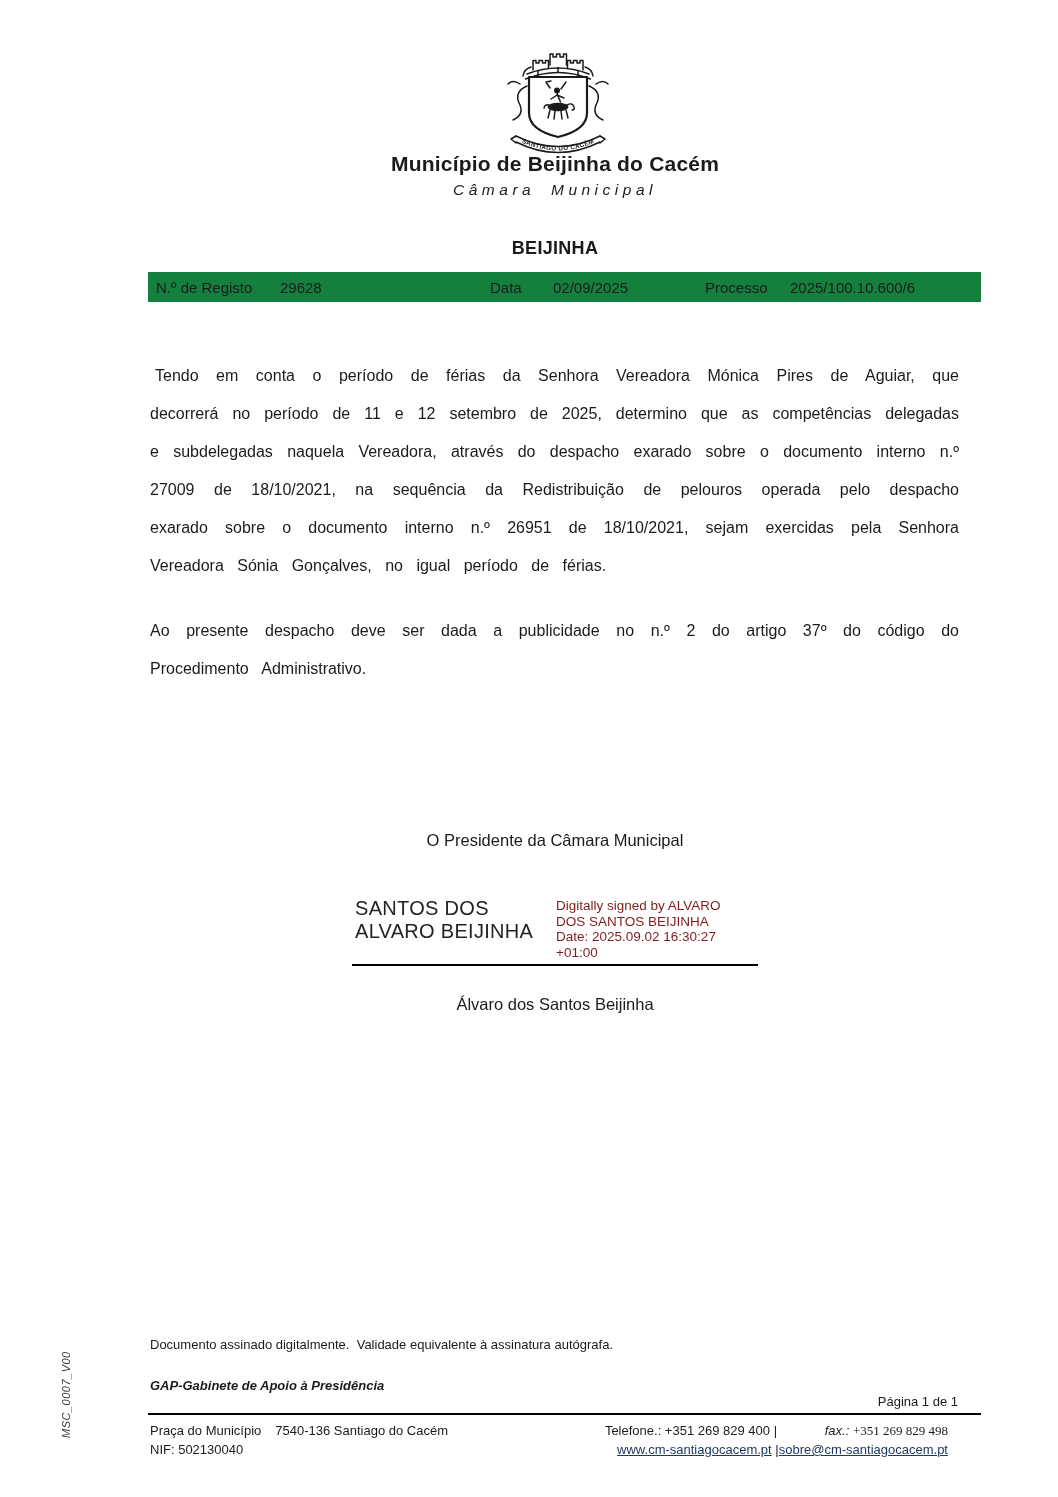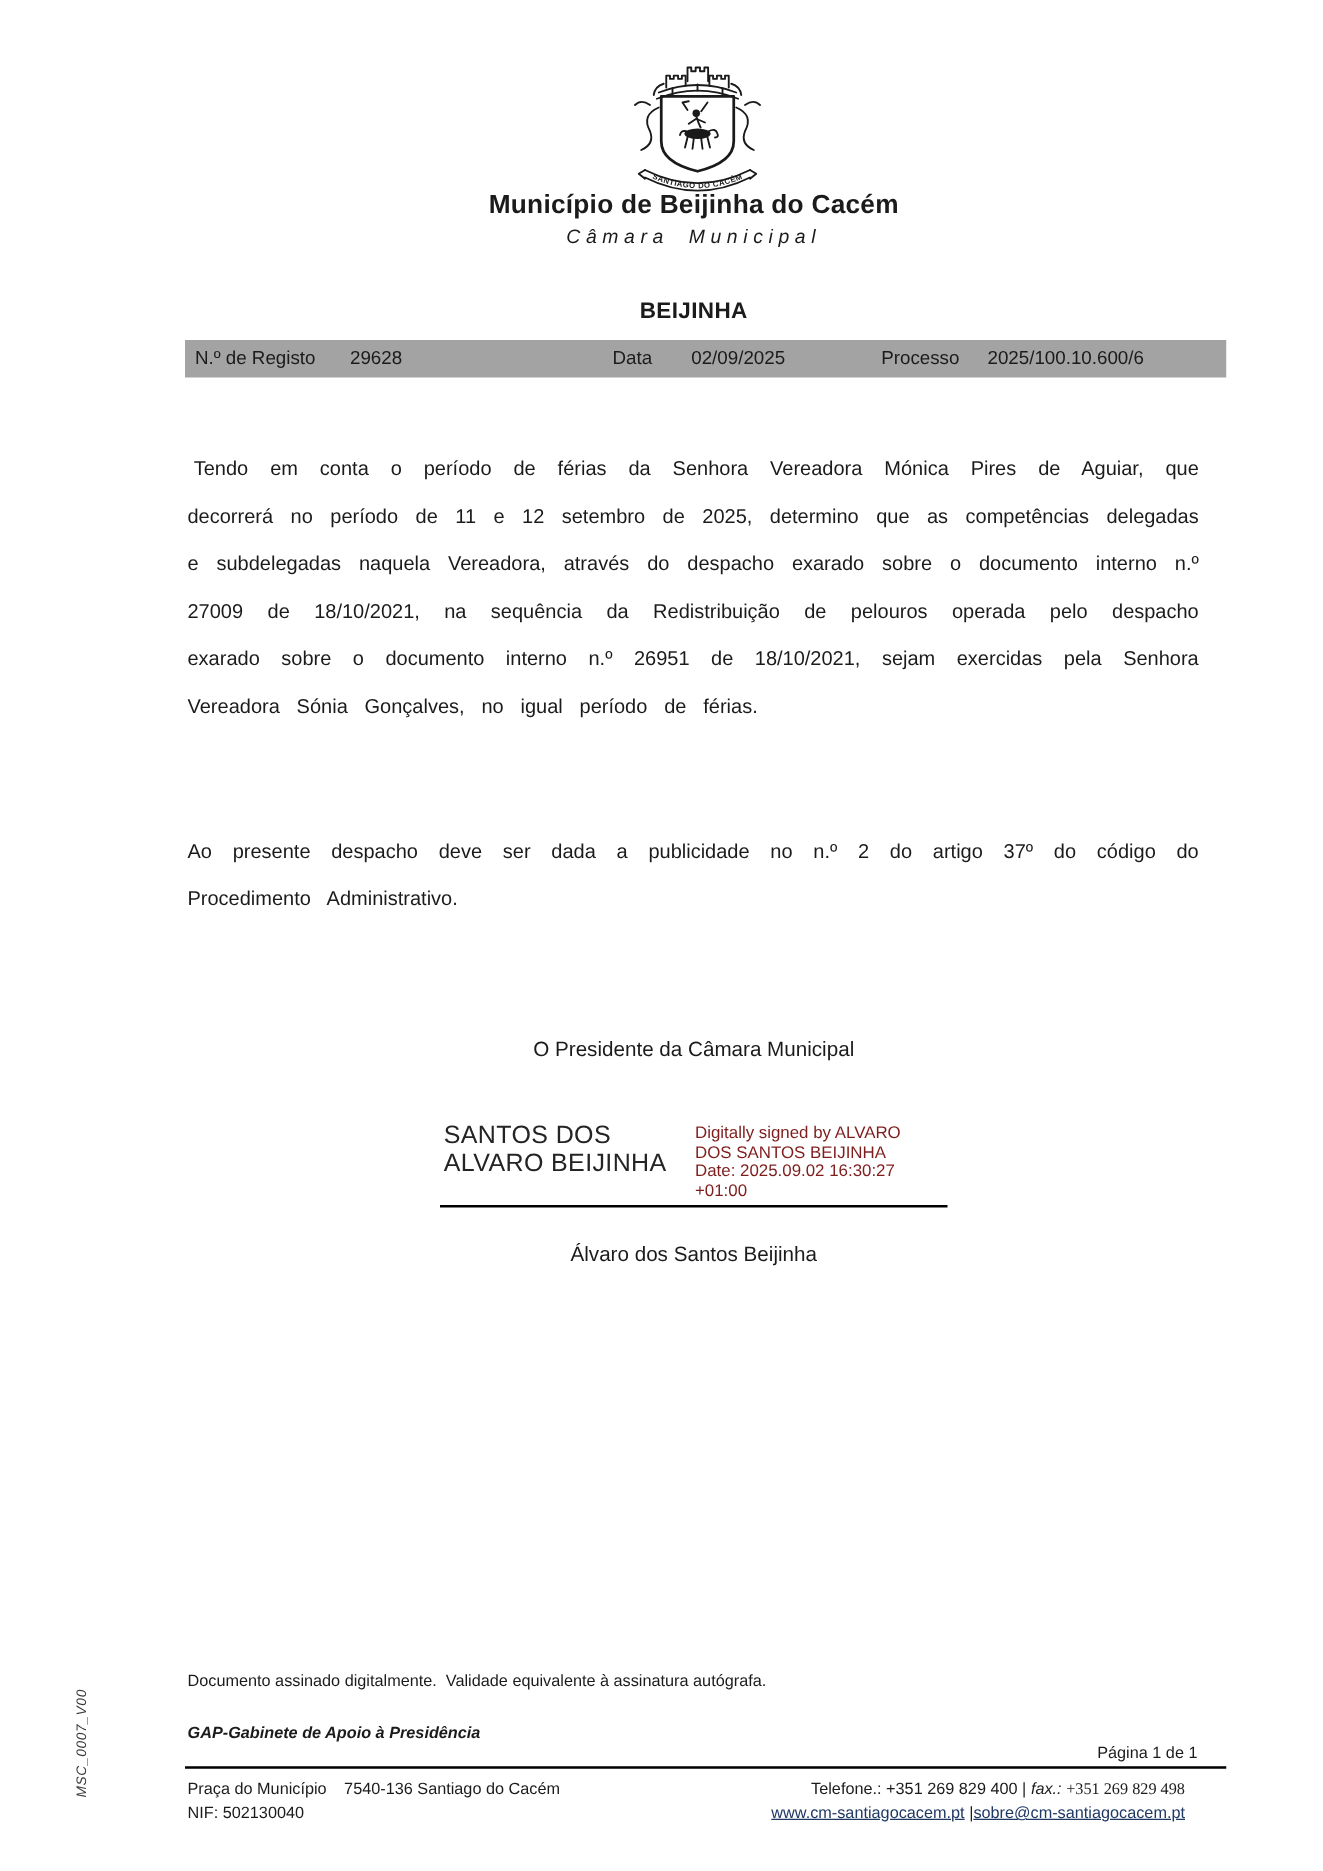--- a/index.html
+++ b/index.html
@@ -21,41 +21,41 @@
 
   .registry-bar { position:absolute; left:148px; top:272px; width:833px; height:30px; font-size:15px; }
   .registry-bar span { position:absolute; top:50%; transform:translateY(-50%); white-space:nowrap; }
   .rb-l0 { left:8px; }  .rb-v0 { left:132px; }
   .rb-l1 { left:342px; } .rb-v1 { left:405px; }
   .rb-l2 { left:557px; } .rb-v2 { left:642px; }
 
   .para { position:absolute; left:150px; width:809px; font-size:16px; line-height:38px;
           text-align:justify; word-spacing:9px; }
   .para-1 { top:357px; text-indent:5px; }
-  .para-2 { top:663px; }
+  .para-2 { top:612px; }
 
   .president-title { top:831px; font-size:16.5px; }
 
   .sig-cert-name { position:absolute; left:355px; top:897px; width:200px;
                    font-size:20px; line-height:23px; color:#242424; letter-spacing:0.3px; }
   .sig-cert-details { position:absolute; left:556px; top:898px; width:210px;
                       font-size:13.5px; line-height:15.5px; color:#7f1d1d; }
   .sig-line { position:absolute; left:352px; top:964px; width:406px; height:0;
               border-top:2px solid #000; }
   .signer-name { top:995px; font-size:16.5px; }
 
   .ftr-note  { position:absolute; left:150px; top:1337px; font-size:13px; white-space:pre-wrap; }
   .ftr-gap   { position:absolute; left:150px; top:1378px; font-size:13px; font-style:italic;font-weight:bold; }
   .ftr-page  { position:absolute; left:148px; top:1394px; width:810px; text-align:right; font-size:13px; }
   .ftr-rule  { position:absolute; left:148px; top:1413px; width:833px; height:0; border-top:2.5px solid #000; }
   .ftr-left  { position:absolute; left:150px; top:1421px; font-size:13px; line-height:19px; }
   .ftr-left .gap { display:inline-block; width:14px; }
   .ftr-right { position:absolute; left:148px; top:1421px; width:800px; text-align:right;
                font-size:13px; line-height:19px; }
-  .ftr-right .fax-lbl { font-style:italic; }
+  .ftr-right .fax-lbl { font-style:italic;margin-left:44px; }
   .ftr-right .fax-num { font-family:"Liberation Serif", serif; }
   .ftr-right a { text-decoration:underline; }
   .doc-code { position:absolute; left:60px; top:1338px; height:100px;
               writing-mode:vertical-rl; transform:rotate(180deg);
               font-size:11px; font-style:italic; color:#3a3a3a; letter-spacing:0.5px; }
 </style>
 </head>
 <body>
 
 <div class="page">
@@ -99,21 +99,21 @@
     <text font-size="6.2" letter-spacing="0.4" text-anchor="middle">
       <textPath href="#crestBannerPath" startOffset="50%">SANTIAGO DO CACÉM</textPath>
     </text>
   </svg>
 
   <div class="centered municipality">Município de Beijinha do Cacém</div>
   <div class="centered department">Câmara Municipal</div>
 
   <div class="centered doc-title">BEIJINHA</div>
 
-  <div class="registry-bar" style="background: #a3a3a3; text-decoration: underline;">
+  <div class="registry-bar" style="background: #15803d; text-decoration: underline;">
     <span class="rb-l0">N.º de Registo</span>
     <span class="rb-v0">29628</span>
     <span class="rb-l1">Data</span>
     <span class="rb-v1">02/09/2025</span>
     <span class="rb-l2">Processo</span>
     <span class="rb-v2">2025/100.10.600/6</span>
   </div>
 
   <div class="para para-1">Tendo em conta o período de férias da Senhora Vereadora Mónica Pires de Aguiar, que decorrerá no período de 11 e 12 setembro de 2025, determino que as competências delegadas e subdelegadas naquela Vereadora, através do despacho exarado sobre o documento interno n.º 27009 de 18/10/2021, na sequência da Redistribuição de pelouros operada pelo despacho exarado sobre o documento interno n.º 26951 de 18/10/2021, sejam exercidas pela Senhora Vereadora Sónia Gonçalves, no igual período de férias.</div>
   <div class="para para-2">Ao presente despacho deve ser dada a publicidade no n.º 2 do artigo 37º do código do Procedimento Administrativo.</div>

